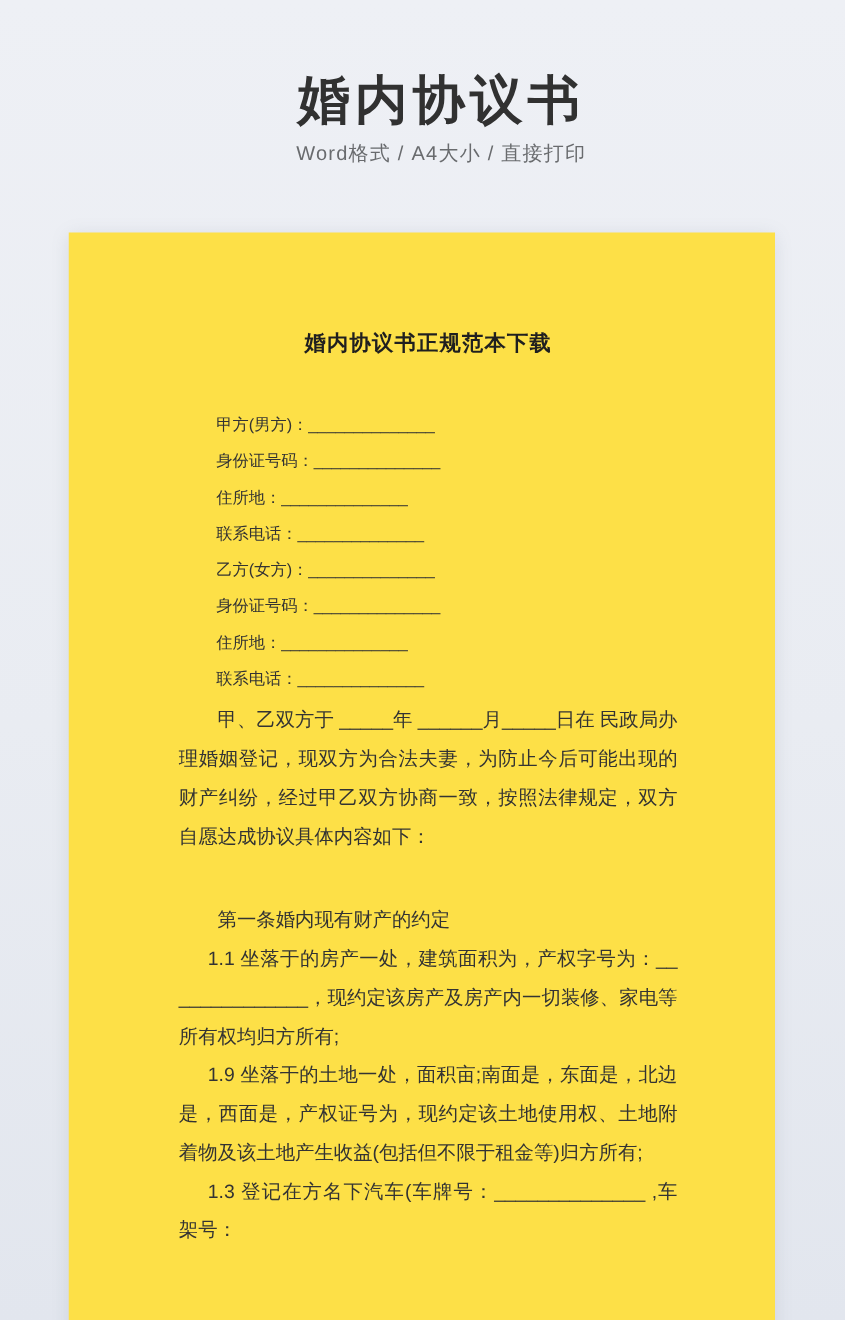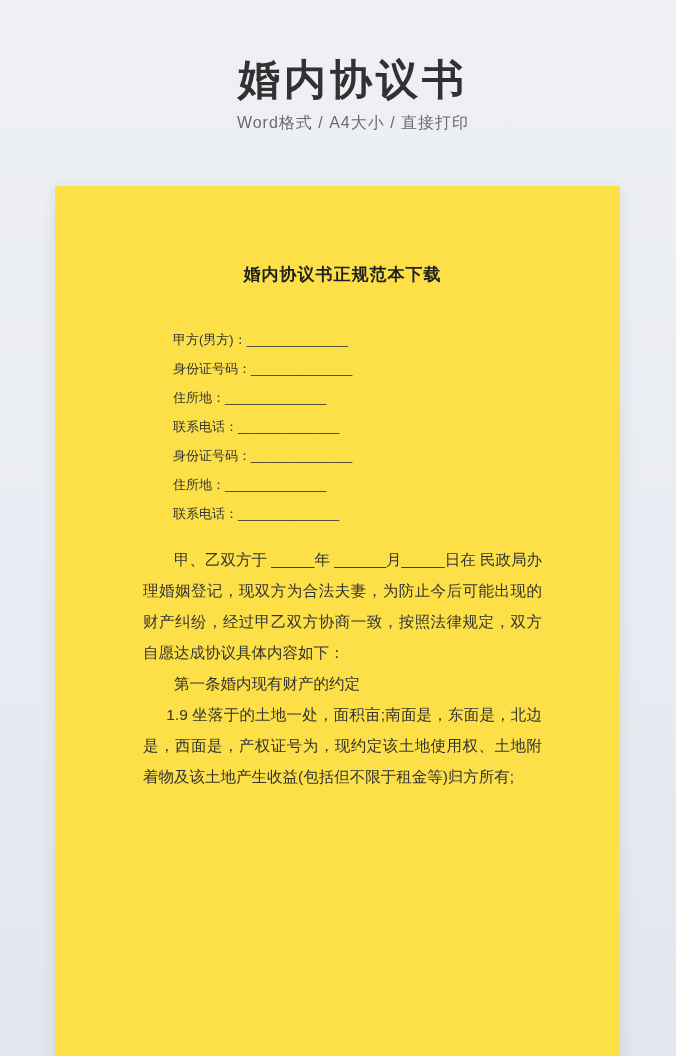--- a/index.html
+++ b/index.html
@@ -57,41 +57,44 @@
     padding-left: 30px;
     white-space: nowrap;
   }
   .para {
     font-size: 15.5px;
     line-height: 31px;
     color: #333333;
     text-align: justify;
     word-break: break-all;
   }
-  .para-intro { margin-top: 16px; text-indent: 2em; }
-  .para-heading { text-indent: 2em; }
+  .para-intro { margin-top: 4px; text-indent: 2em; }
+  .para-heading { text-indent: 2em; margin-top: 36px; }
   .para-clause { text-indent: 1.5em; }
 </style>
 </head>
 <body>
 
 <div class="header">
   <div class="header-title">婚内协议书</div>
   <div class="header-subtitle">Word格式 / A4大小 / 直接打印</div>
 </div>
 
 <div class="sheet">
   <div class="doc-title">婚内协议书正规范本下载</div>
 
   <div class="fields">
     <div class="field-row">甲方(男方)：______________</div>
     <div class="field-row">身份证号码：______________</div>
     <div class="field-row">住所地：______________</div>
     <div class="field-row">联系电话：______________</div>
+    <div class="field-row">乙方(女方)：______________</div>
     <div class="field-row">身份证号码：______________</div>
     <div class="field-row">住所地：______________</div>
     <div class="field-row">联系电话：______________</div>
   </div>
 
   <p class="para para-intro">甲、乙双方于 _____年 ______月_____日在 民政局办理婚姻登记，现双方为合法夫妻，为防止今后可能出现的财产纠纷，经过甲乙双方协商一致，按照法律规定，双方自愿达成协议具体内容如下：</p>
   <p class="para para-heading">第一条婚内现有财产的约定</p>
+  <p class="para para-clause">1.1  坐落于的房产一处，建筑面积为，产权字号为：______________，现约定该房产及房产内一切装修、家电等所有权均归方所有;</p>
   <p class="para para-clause">1.9  坐落于的土地一处，面积亩;南面是，东面是，北边是，西面是，产权证号为，现约定该土地使用权、土地附着物及该土地产生收益(包括但不限于租金等)归方所有;</p>
+  <p class="para para-clause">1.3  登记在方名下汽车(车牌号：______________ ,车架号：</p>
 </div>
 
 </body></html>

